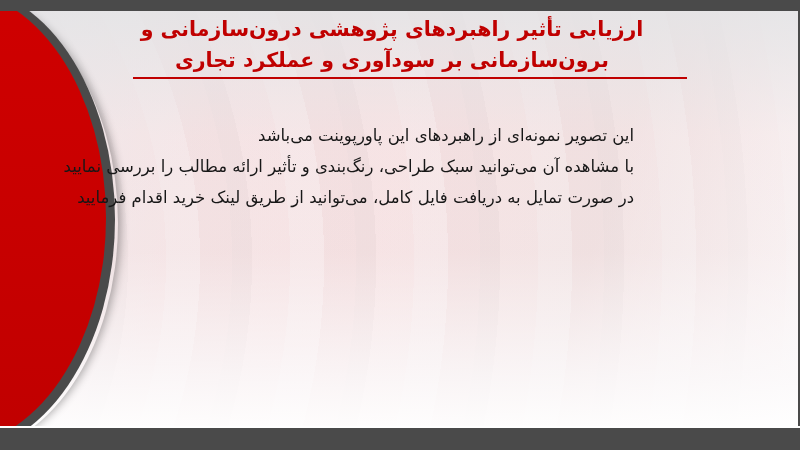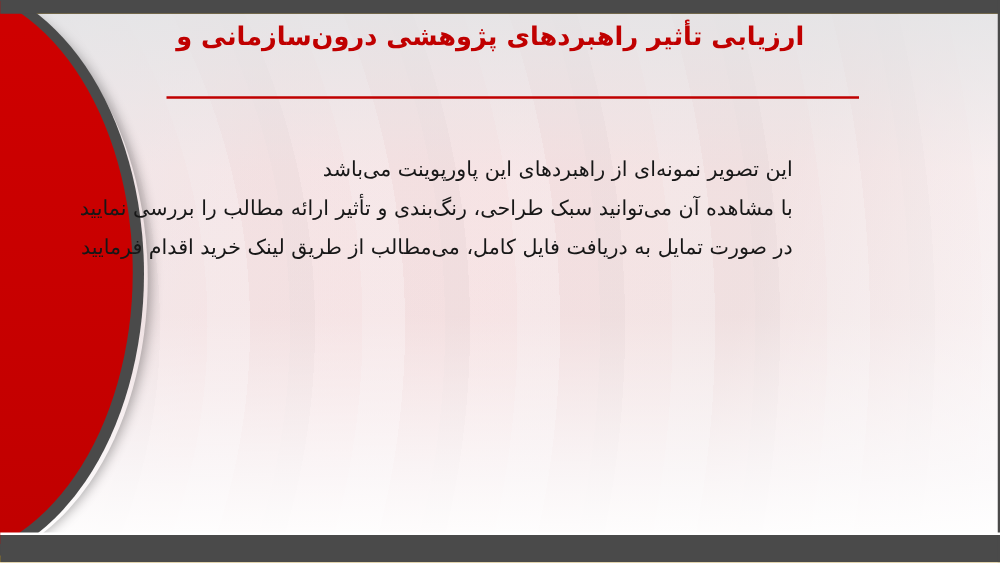--- a/index.html
+++ b/index.html
@@ -10,21 +10,21 @@
   }
   body {
     font-family: "DejaVu Sans", "Liberation Sans", sans-serif;
   }
 
   .slide {
     position: relative;
     width: 800px;
     height: 450px;
     overflow: hidden;
-    background: #eab308;
+    background: #fca5a5;
   }
 
   
   .frame-top {
     position: absolute;
     left: 0; top: 0;
     width: 800px; height: 11px;
     background: #4a4a4a;
     z-index: 6;
   }
@@ -204,24 +204,25 @@
 
   <div class="frame-top"></div>
   <div class="frame-bottom-hairline"></div>
   <div class="frame-bottom"></div>
   <div class="frame-right"></div>
 
   <div class="content">
 
     <div class="title-block">
       <div class="title-line">ارزیابی تأثیر راهبردهای پژوهشی درون‌سازمانی و</div>
+      <div class="title-line">برون‌سازمانی بر سودآوری و عملکرد تجاری</div>
     </div>
     <div class="title-rule"></div>
 
     <div class="body-block">
       <div class="body-line">این تصویر نمونه‌ای از راهبردهای این پاورپوینت می‌باشد</div>
       <div class="body-line">با مشاهده آن می‌توانید سبک طراحی، رنگ‌بندی و تأثیر ارائه مطالب را بررسی نمایید</div>
-      <div class="body-line">در صورت تمایل به دریافت فایل کامل، می‌مطالب از طریق لینک خرید اقدام فرمایید</div>
+      <div class="body-line">در صورت تمایل به دریافت فایل کامل، می‌توانید از طریق لینک خرید اقدام فرمایید</div>
     </div>
 
   </div>
 
 </div>
 
 </body></html>

